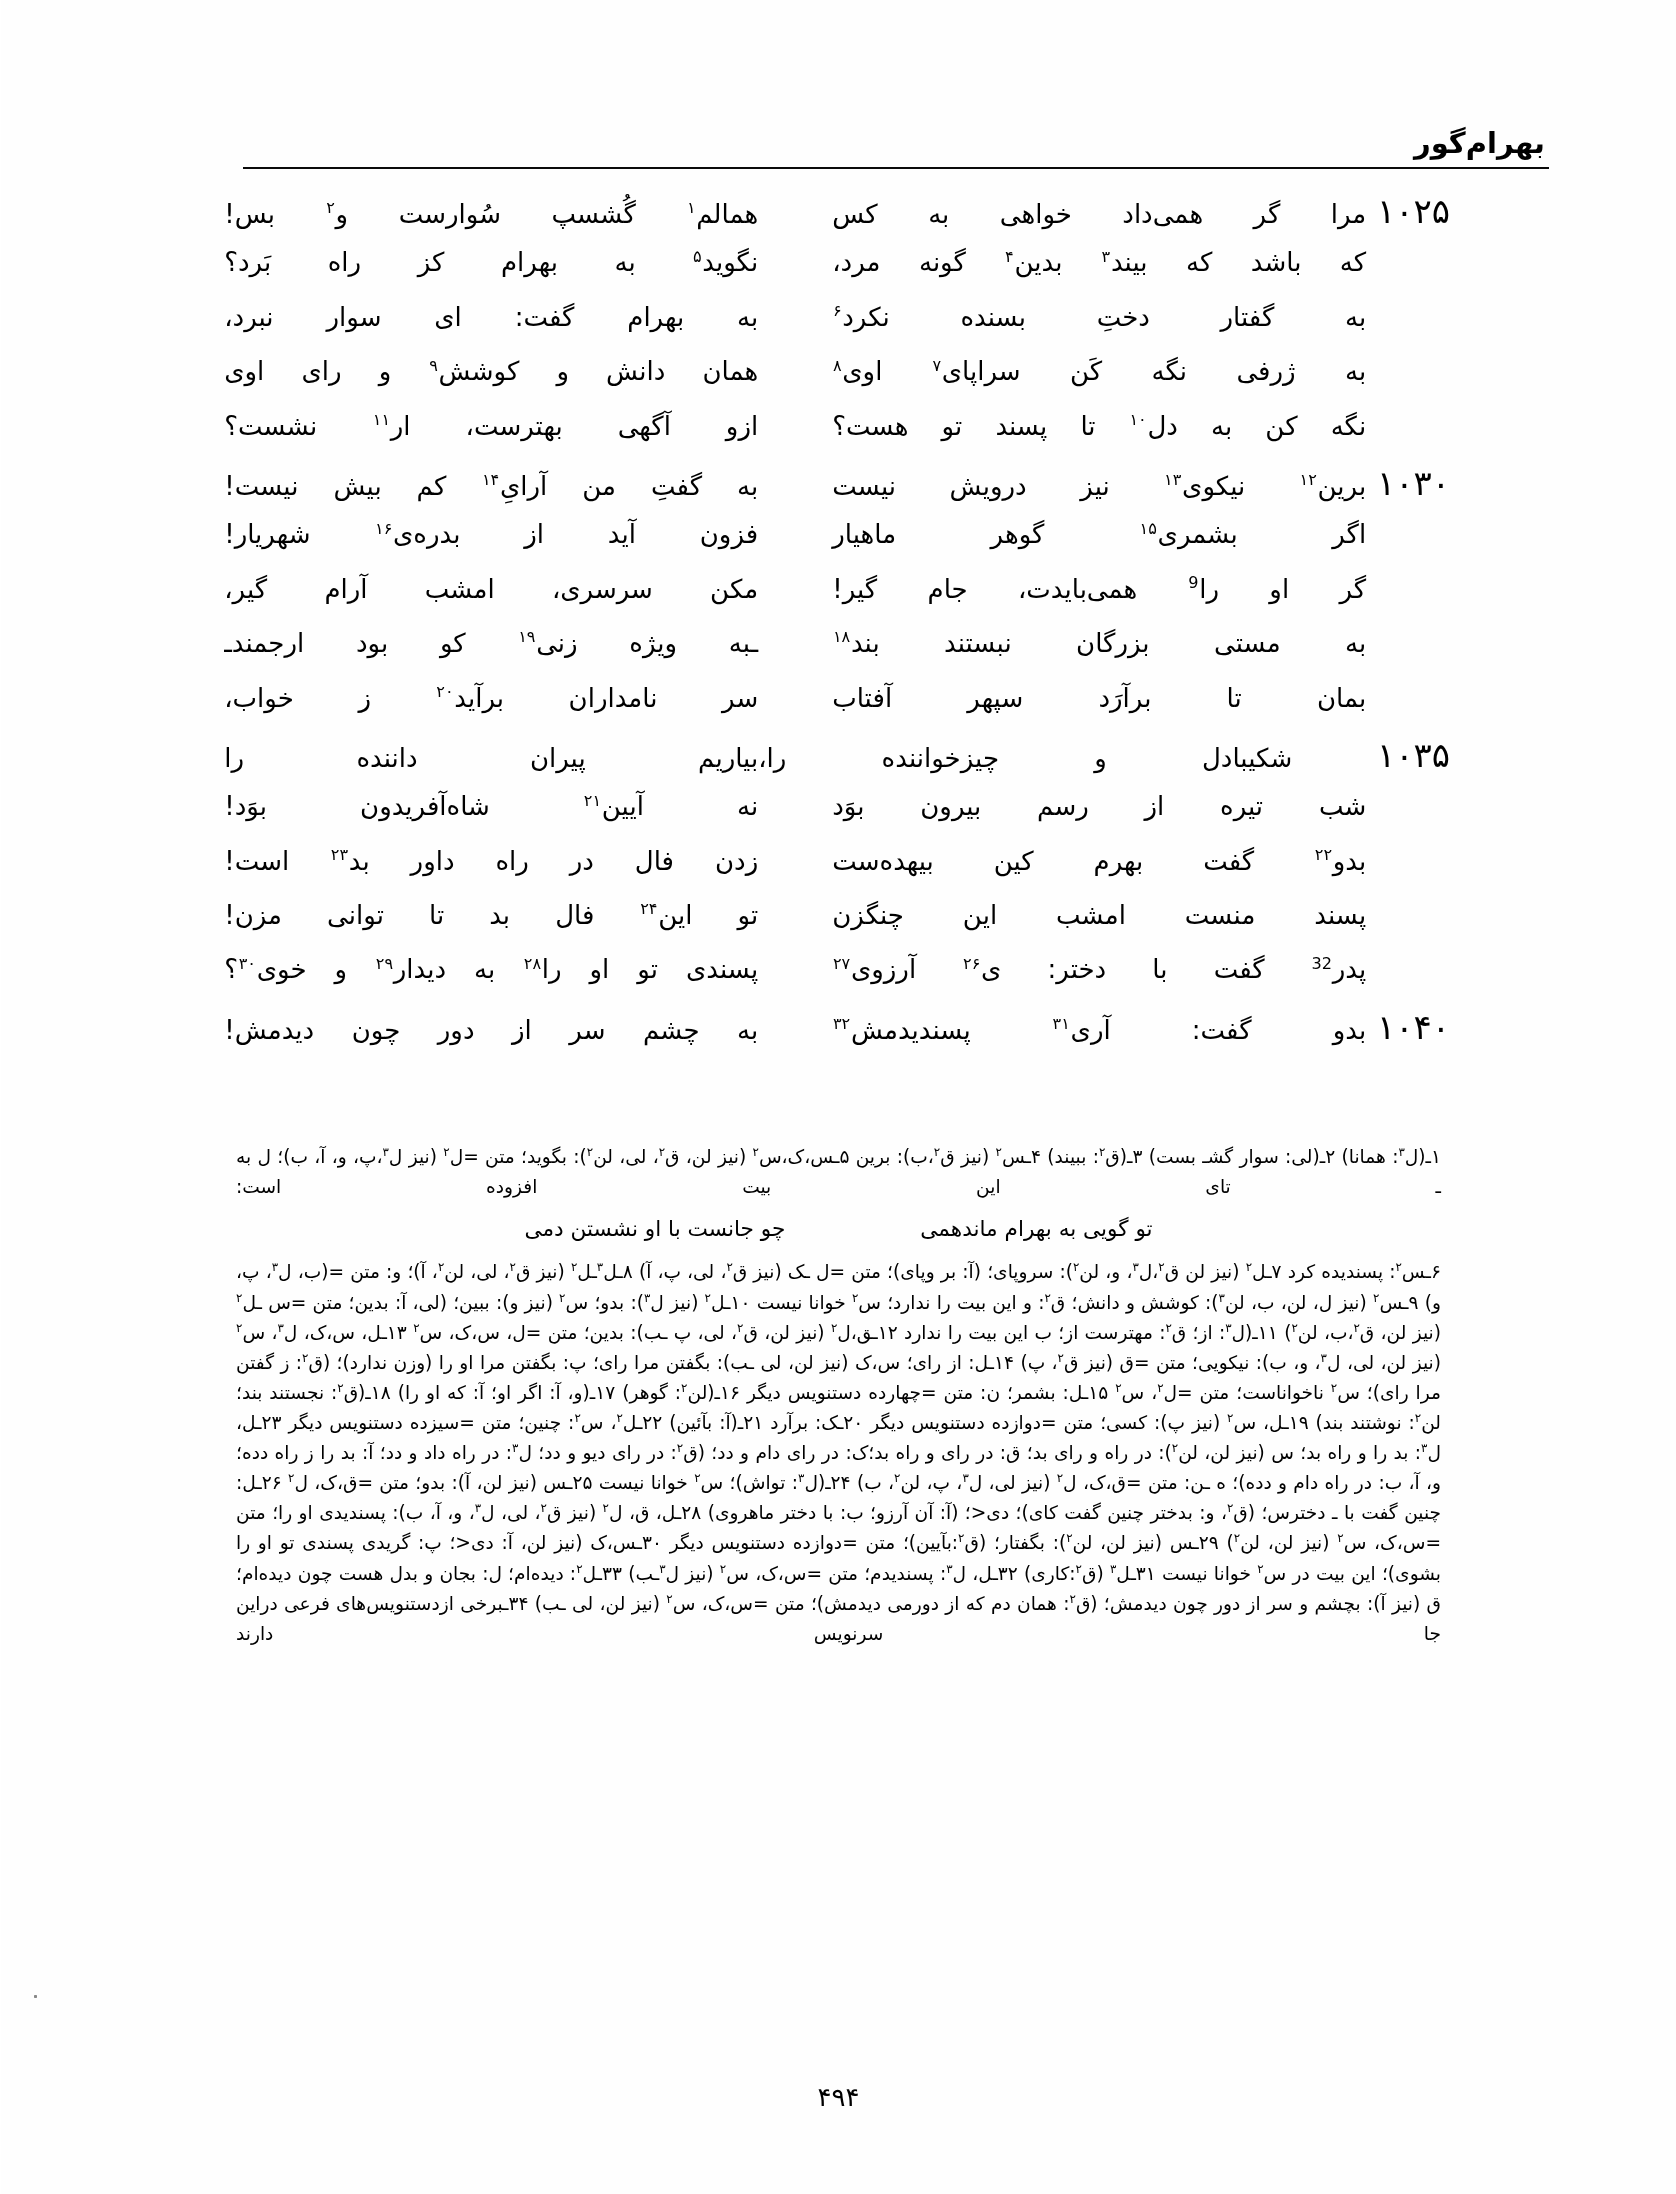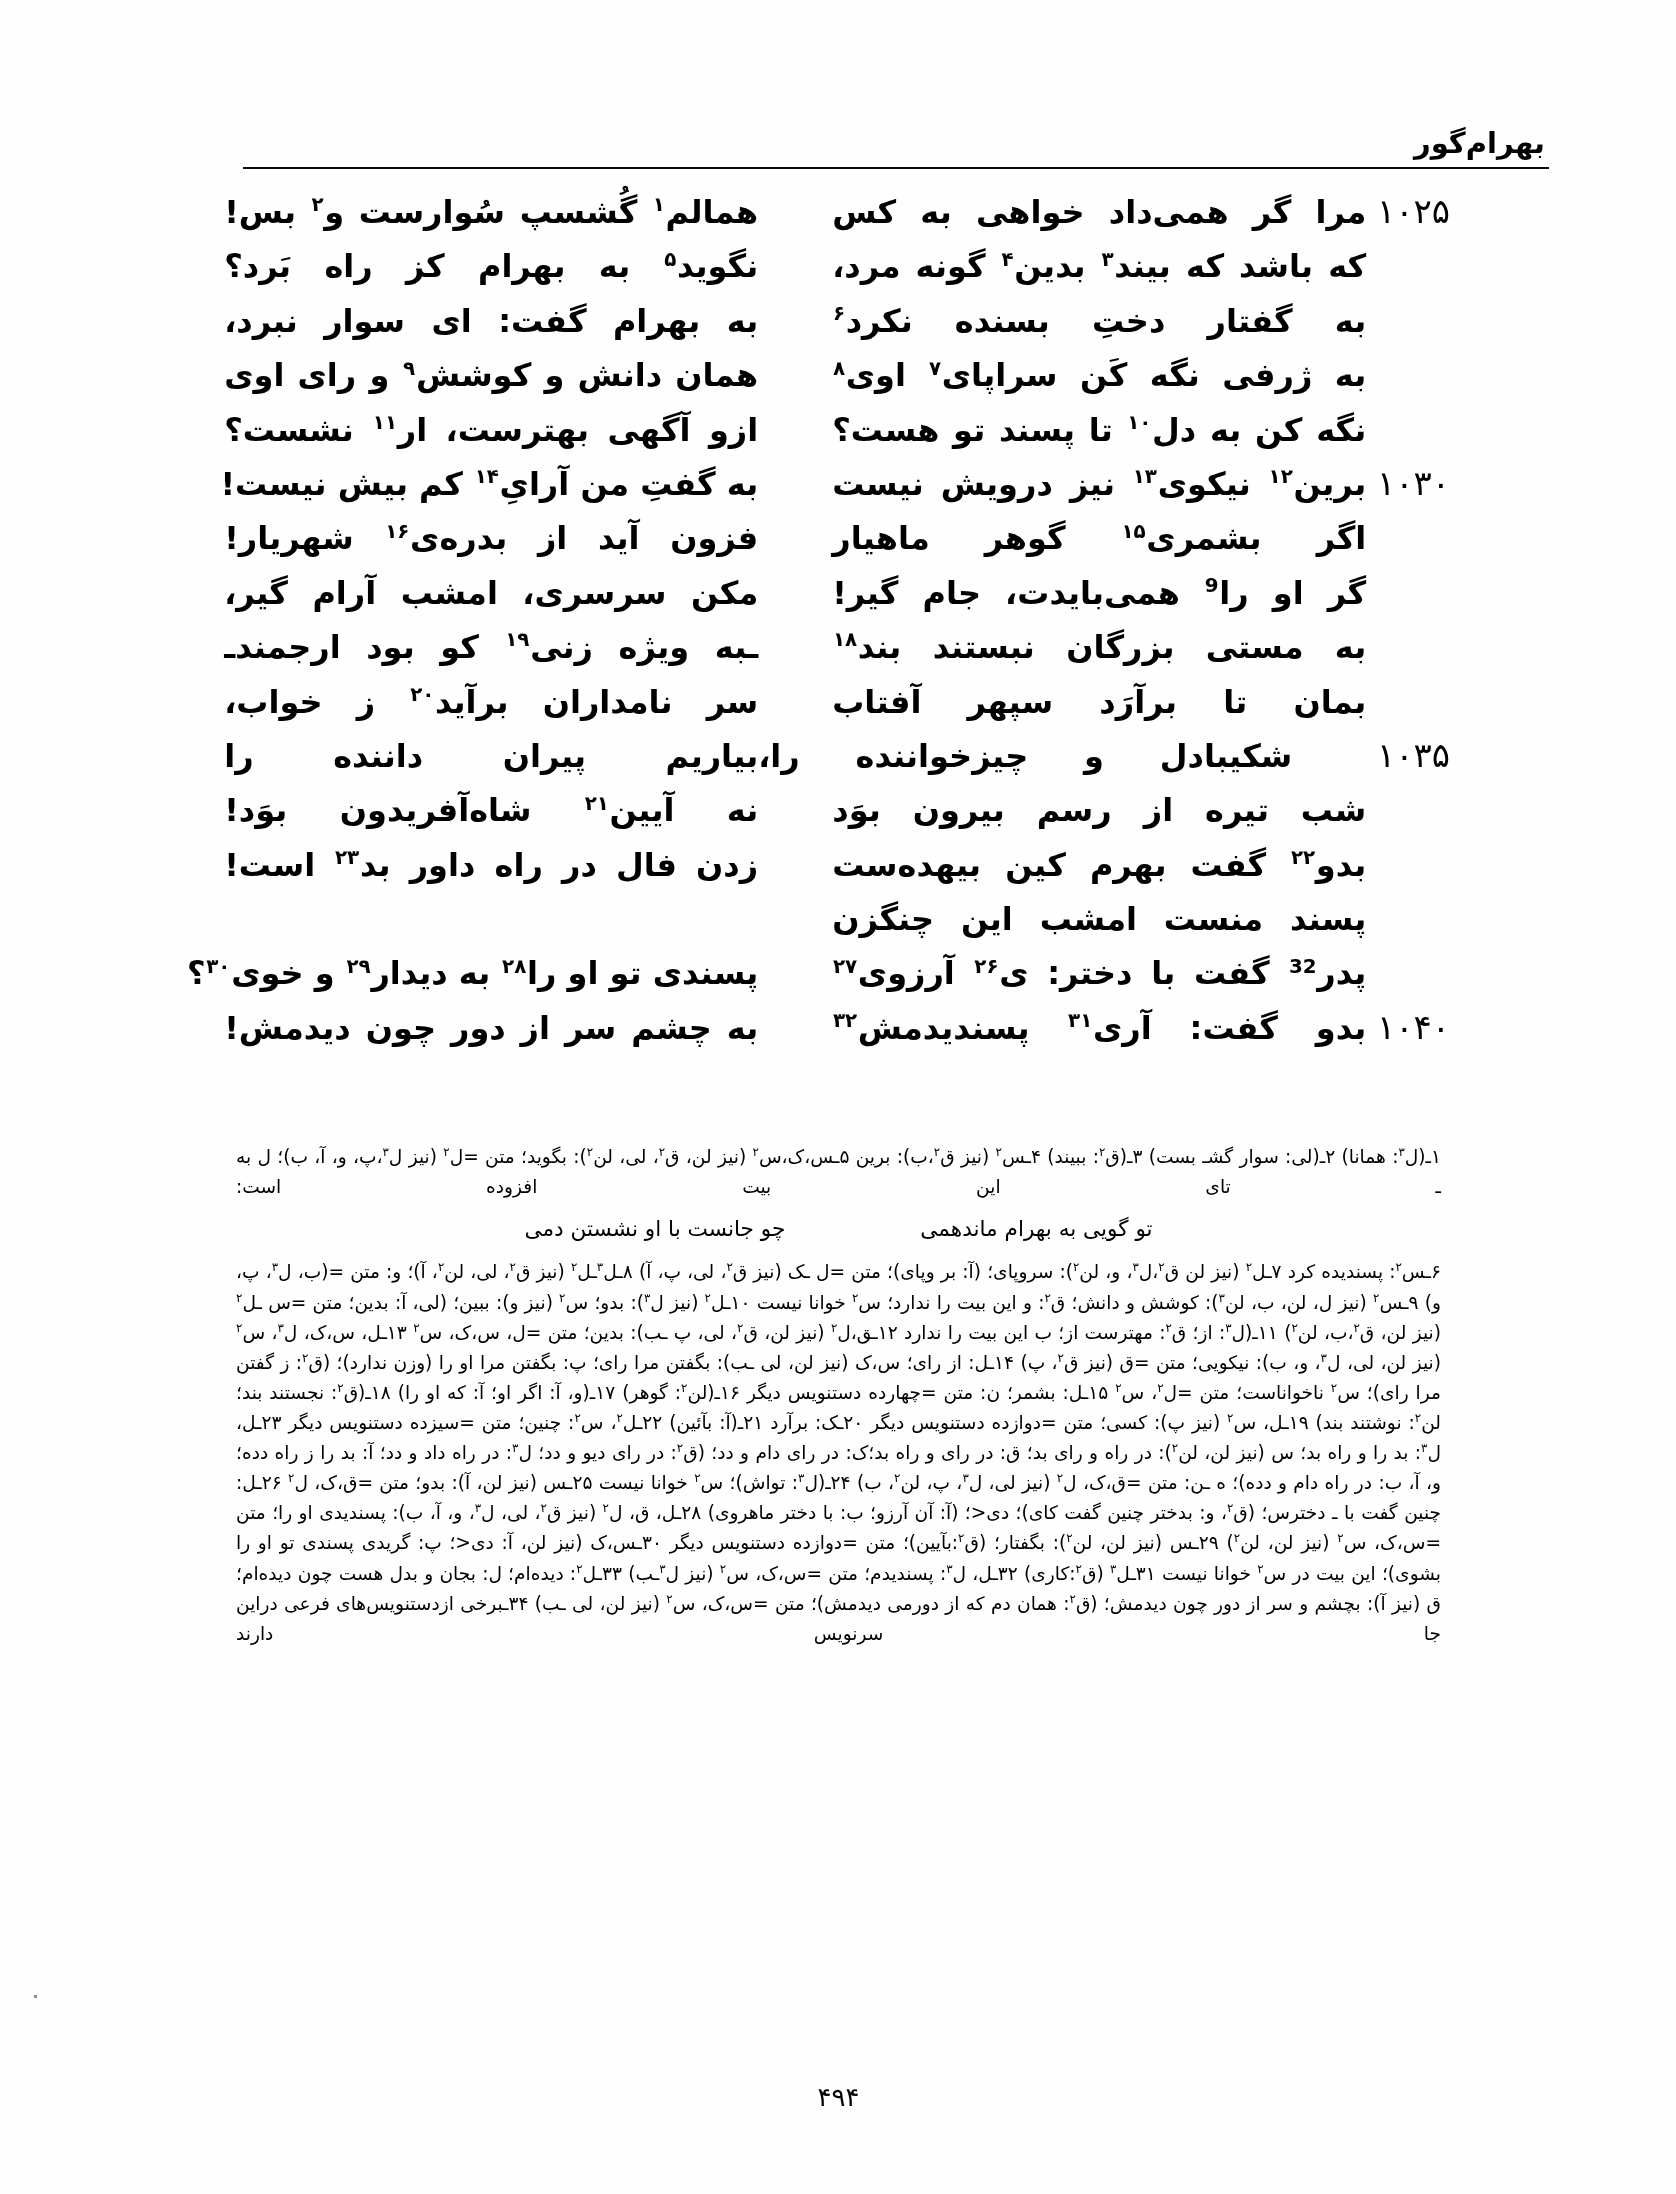--- a/index.html
+++ b/index.html
@@ -66,25 +66,24 @@
     width: 81px;
     flex: 0 0 81px;
     font-size: 34px;
     font-weight: 400;
     text-align: center;
     padding-left: 6.8px;
     white-space: nowrap;
     letter-spacing: 0.3px;
   }
   .hemistich {
-    font-size: 32px;
+    font-size: 26px;
     line-height: 1.35;
     white-space: nowrap;
     letter-spacing: 0.2px;
-    font-weight: bold;
   }
   .hemistich.first {
     flex: 0 0 534px;
     text-align: justify;
     text-align-last: justify;
     direction: rtl;
   }
   .hemistich.second {
     flex: 0 0 534px;
     margin-right: 74px;
@@ -231,20 +230,21 @@
         <div class="hemistich second">نه آیین<sup>۲۱</sup> شاه‌آفریدون بوَد!</div>
       </div>
       <div class="verse-row">
         <div class="verse-num"></div>
         <div class="hemistich first">بدو<sup>۲۲</sup> گفت بهرم کین بیهده‌ست</div>
         <div class="hemistich second">زدن فال در راه داور بد<sup>۲۳</sup> است!</div>
       </div>
       <div class="verse-row">
         <div class="verse-num"></div>
         <div class="hemistich first">پسند منست امشب این چنگزن</div>
+        <div class="hemistich second">تو این<sup>۲۴</sup> فال بد تا توانی مزن!</div>
       </div>
       <div class="verse-row">
         <div class="verse-num"></div>
         <div class="hemistich first">پدر<sup>32</sup> گفت با دختر: ی<sup>۲۶</sup> آرزوی<sup>۲۷</sup></div>
         <div class="hemistich second">پسندی تو او را<sup>۲۸</sup> به دیدار<sup>۲۹</sup> و خوی<sup>۳۰</sup>؟</div>
       </div>
       <div class="verse-row">
         <div class="verse-num">۱۰۴۰</div>
         <div class="hemistich first">بدو گفت: آری<sup>۳۱</sup> پسندیدمش<sup>۳۲</sup></div>
         <div class="hemistich second">به چشم سر از دور چون دیدمش!</div>

